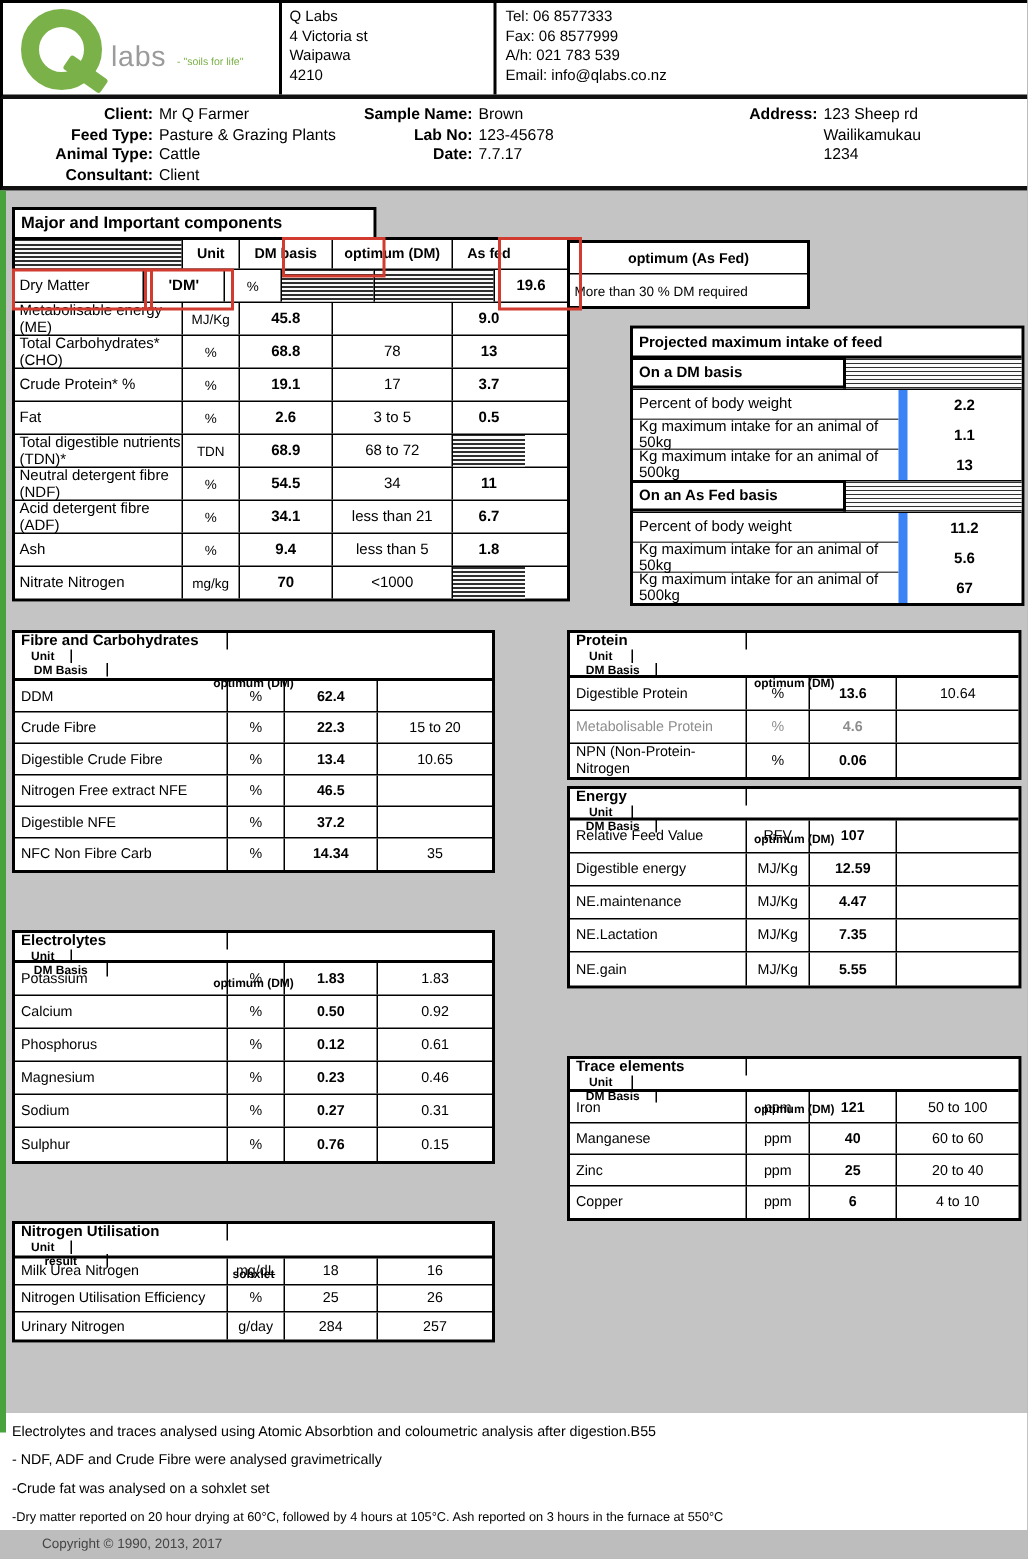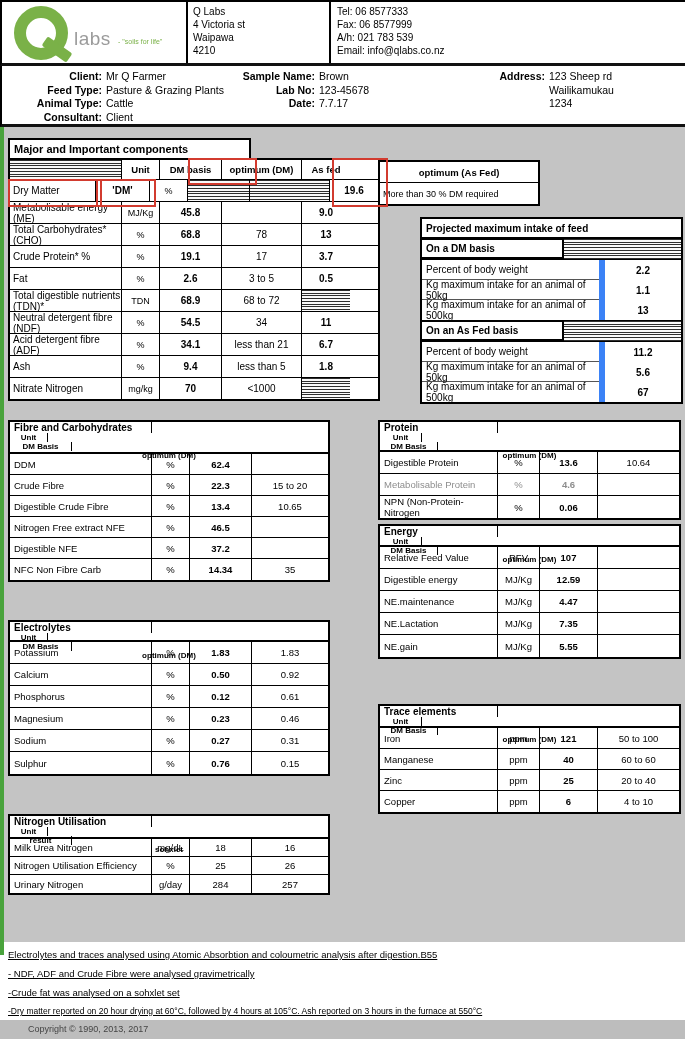--- a/index.html
+++ b/index.html
@@ -81,21 +81,21 @@
   .lt{width:322px}.lt .lab{width:142px}.lt .un{width:38px}.lt .dm{width:62px}.lt .op{flex:1}
   .rt{width:303px}.rt .lab{width:118px}.rt .un{width:42px}.rt .dm{width:58px}.rt .op{flex:1}
   .fibre{left:8px;top:420px}.fibre .thead{height:32px}.fibre .trow{height:21px}
   .protein{left:378px;top:420px}.protein .thead{height:30px}.protein .trow{height:22px}
   .energy{left:378px;top:524px}.energy .thead{height:21px}.energy .trow{height:22px}
   .electro{left:8px;top:620px}.electro .thead{height:20px}.electro .trow{height:22px}
   .trace{left:378px;top:704px}.trace .thead{height:22px}.trace .trow{height:21px}
   .nitro{left:8px;top:814px}.nitro .thead{height:23px}.nitro .trow{height:18px}
   .dim .td{color:#8d8d8d}
   
-  .notes{position:absolute;left:0;top:942px;width:685px;height:78px;background:#fff;padding:7px 0 0 8px;box-sizing:border-box;z-index:2;text-decoration:underline;}
+  .notes{position:absolute;left:0;top:942px;width:685px;height:78px;background:#fff;padding:7px 0 0 8px;box-sizing:border-box;z-index:2;}
   .note-line{font-size:9.5px;margin-bottom:8px;}
   .notes .note-line:last-child{font-size:8.5px;}
   .copy{position:absolute;left:0;top:1020px;width:685px;height:19px;background:#bdbdbd;
         font-size:9px;color:#454545;padding:4px 0 0 28px;box-sizing:border-box;z-index:2;}
 </style>
 </head>
 <body>
 
 <div class="page">
 

